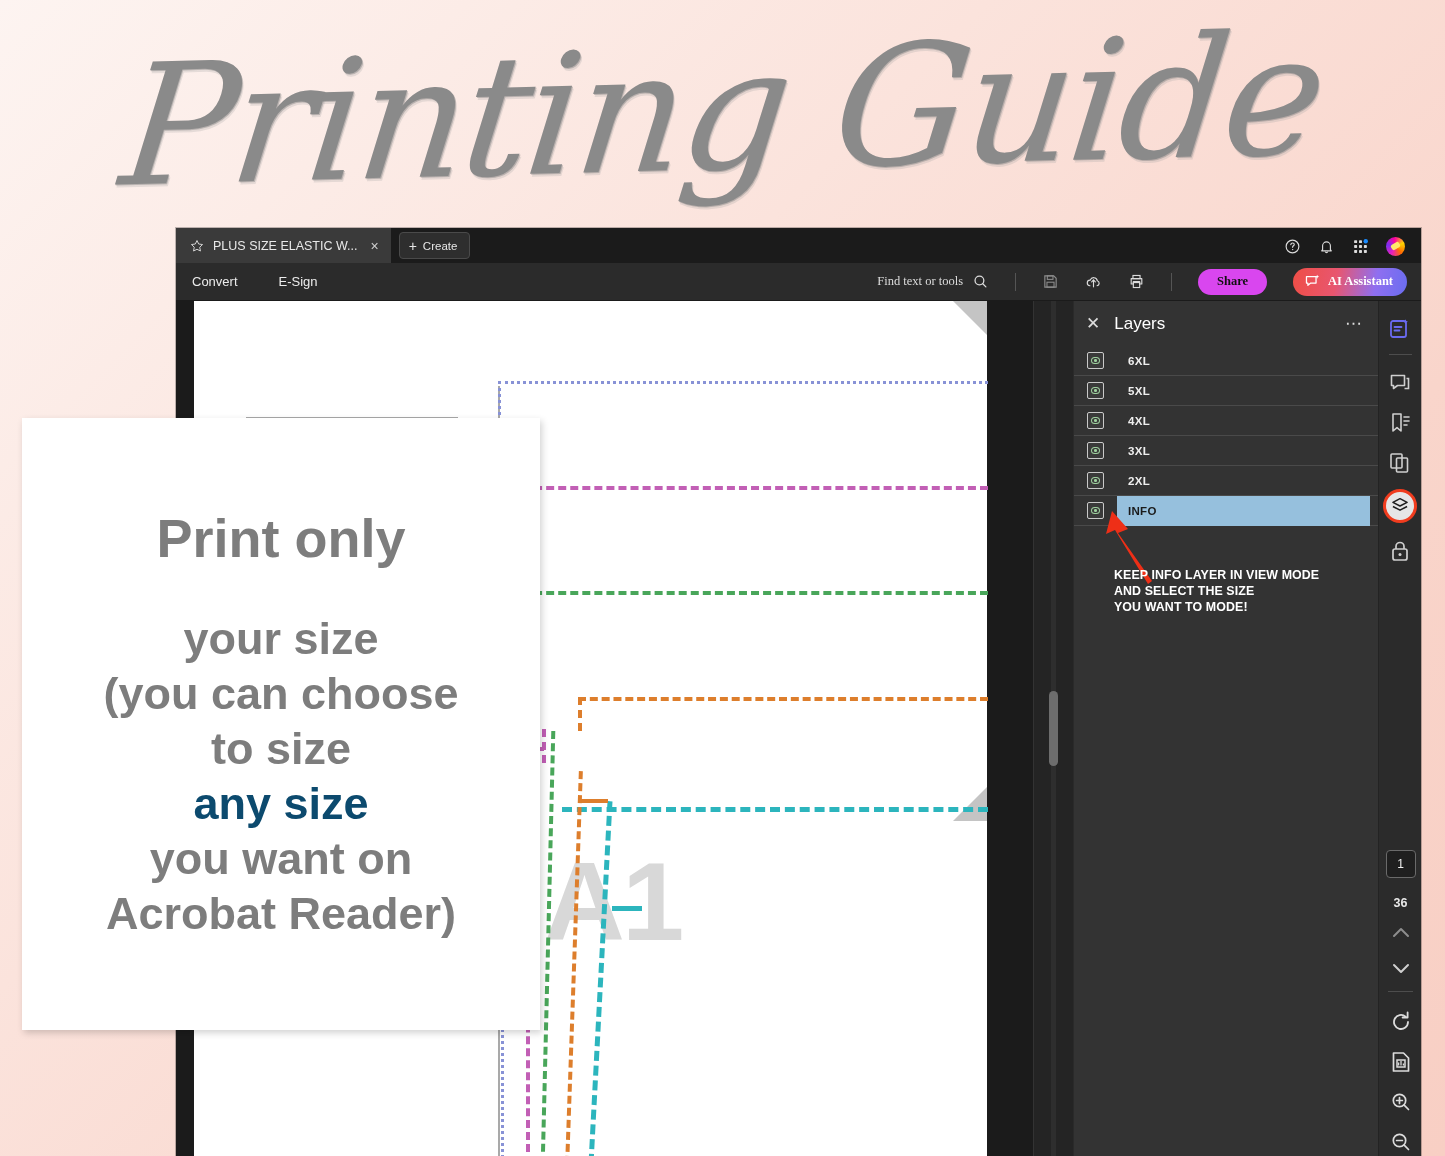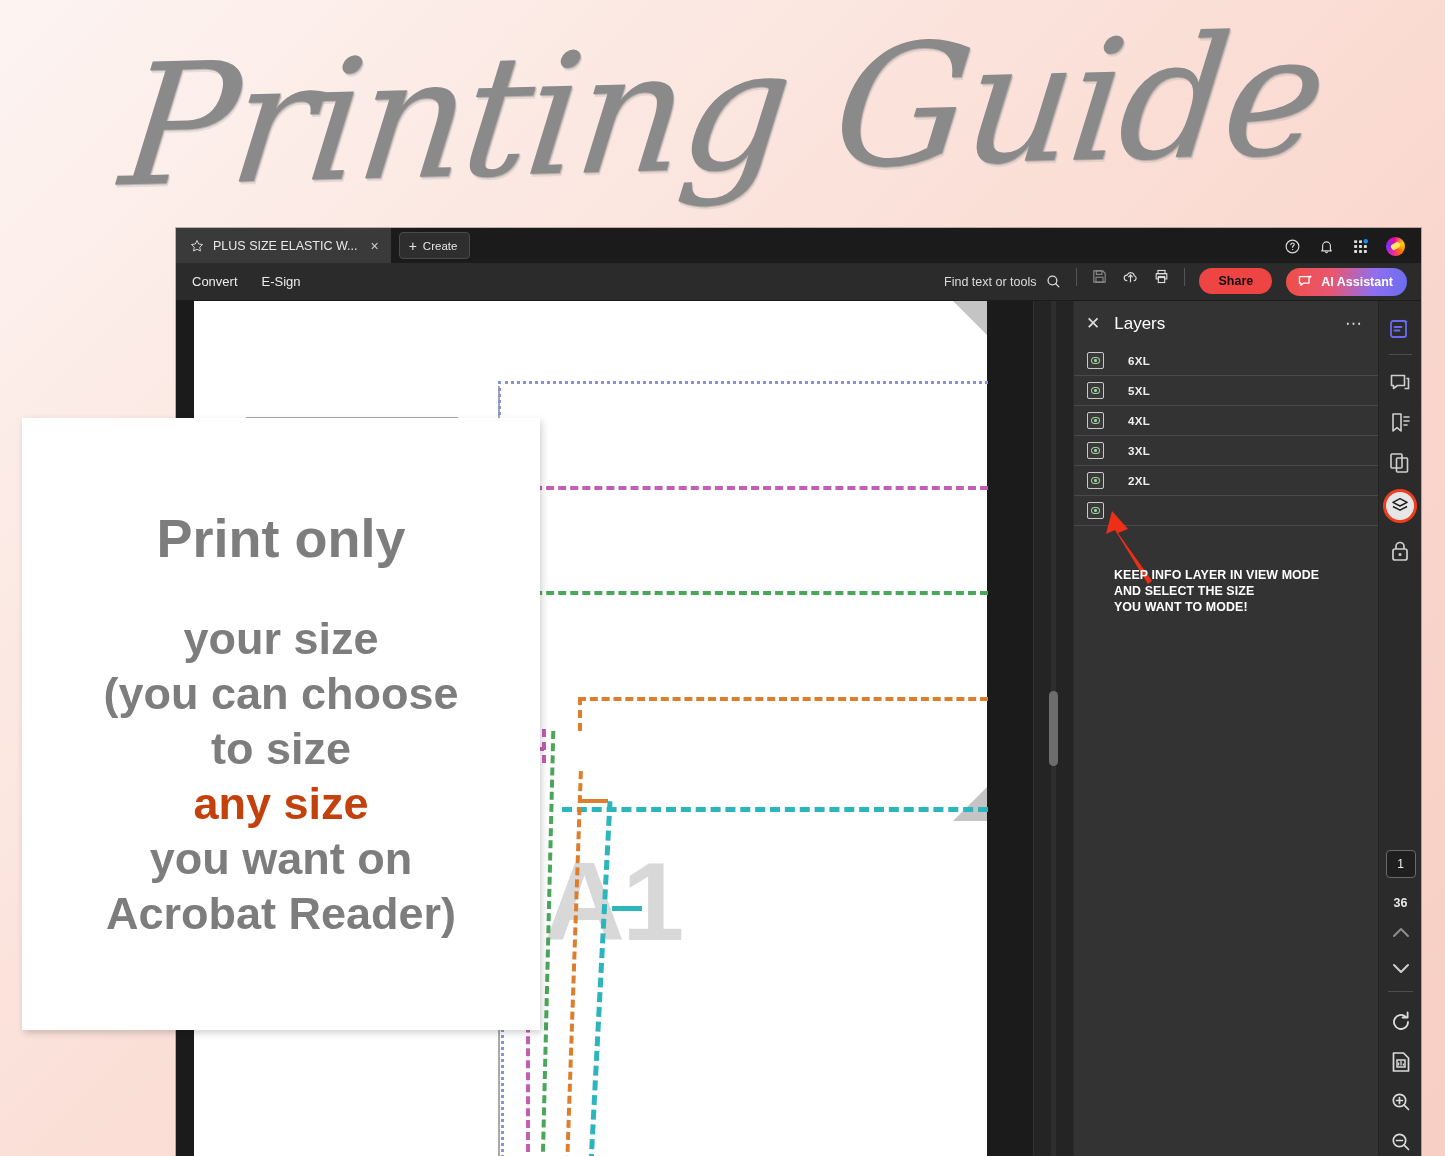--- a/index.html
+++ b/index.html
@@ -76,27 +76,27 @@
     content:""; position:absolute; left:5px; top:6px; width:9px;height:6px;
     background:#ffe96b; border-radius:2px; transform:rotate(-30deg);
   }
 
   
   .toolbar{
     height:38px; background:#2b2b2b;
     display:flex; align-items:center; padding:0 14px 0 16px;
     border-bottom:1px solid #1b1b1b;
   }
-  .tb-left{ display:flex; gap:24px; color:#ececec; font-size:13px;}
+  .tb-left{ display:flex; gap:41px; color:#ececec; font-size:13px;}
   .tb-link{ cursor:pointer; }
-  .tb-right{ margin-left:auto; display:flex; gap:14px;}
+  .tb-right{ margin-left:auto; display:flex; align-items:center; gap:26px;font-family:Liberation Serif, serif;}
   .findbox{ display:flex; align-items:center; gap:9px; color:#dcdcdc; font-size:12.5px;}
   .divider{ width:1px; height:18px; background:#555; }
   .share-btn{
-    height:26px; background:#ef4444; color:#111; font-weight:bold;
+    height:26px; background:#d946ef; color:#111; font-weight:bold;
     font-size:12.5px; border-radius:13px; padding:0 19px;
     display:flex; align-items:center;
   }
   .ai-btn{
     height:28px; border-radius:14px; padding:0 14px 0 11px;
     background:linear-gradient(100deg,#ef4e46 0%,#e8566f 38%,#8f6ff0 72%,#6a6df0 100%);
     color:#fff; font-weight:bold; font-size:12.5px;
     display:flex; align-items:center; gap:7px;
   }
 
@@ -415,20 +415,21 @@
             </div>
           </div>
         <div class="layer-name">2XL</div>
       </div>
       <div class="layer-row sel">
         <div class="eye-box">
             <div class="eye-in">
               <div class="eye-dot"></div>
             </div>
           </div>
+        <div class="layer-name">INFO</div>
       </div>
 
       <div class="arrow-wrap">
         <svg width="120" height="80" viewBox="0 0 120 80">
           <path d="M60 74 L26 26 L36 22 L20 4 L14 27 L23 23 L56 77 Z" fill="#ee2f17"></path>
         </svg>
       </div>
 
       <div class="note">
         <div>KEEP INFO LAYER IN VIEW MODE</div>
@@ -501,16 +502,16 @@
 </div>
 
 <div style="position:absolute; left:22px; top:418px; width:518px; height:612px;
             background:#ffffff; z-index:60; box-shadow:2px 3px 7px rgba(0,0,0,.18);
             display:flex; flex-direction:column; align-items:center; justify-content:center;
             padding:8px 14px;">
   <div style="font-size:54px; font-weight:bold; color:#7d7d7d; line-height:1.22; text-align:center;">Print only</div>
   <div style="font-size:45px; font-weight:bold; color:#7d7d7d; line-height:1.22; text-align:center;margin-top:40px;">your size</div>
   <div style="font-size:45px; font-weight:bold; color:#7d7d7d; line-height:1.22; text-align:center;">(you can choose</div>
   <div style="font-size:45px; font-weight:bold; color:#7d7d7d; line-height:1.22; text-align:center;">to size</div>
-  <div style="font-size:45px; font-weight:bold; color:#c2410c; line-height:1.22; text-align:left;">any size</div>
+  <div style="font-size:45px; font-weight:bold; color:#0c4a6e; line-height:1.22; text-align:left;">any size</div>
   <div style="font-size:45px; font-weight:bold; color:#7d7d7d; line-height:1.22; text-align:center;">you want on</div>
   <div style="font-size:45px; font-weight:bold; color:#7d7d7d; line-height:1.22; text-align:center;">Acrobat Reader)</div>
 </div>
 
 </body></html>

